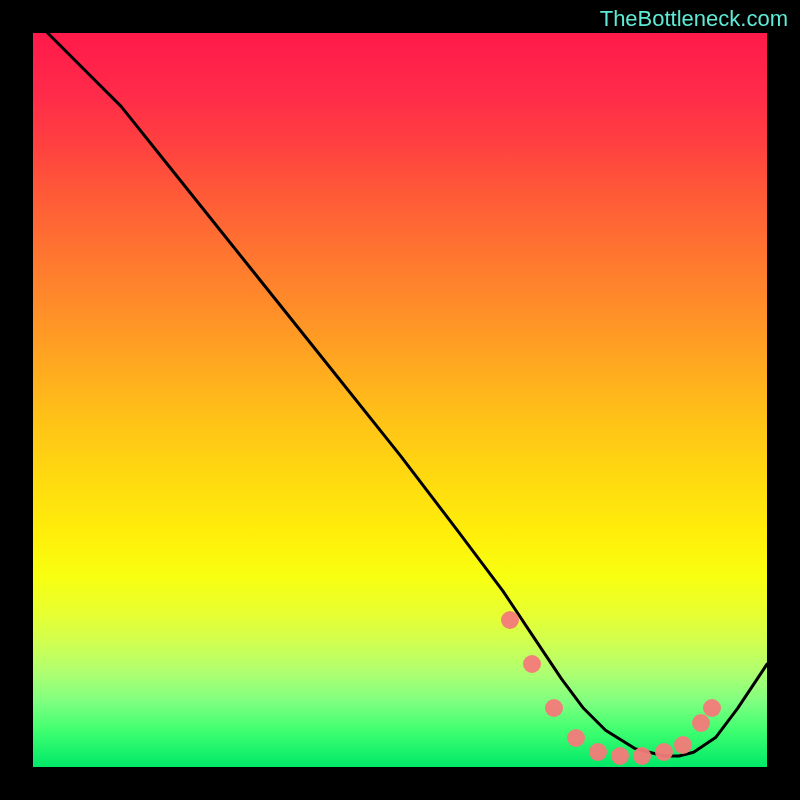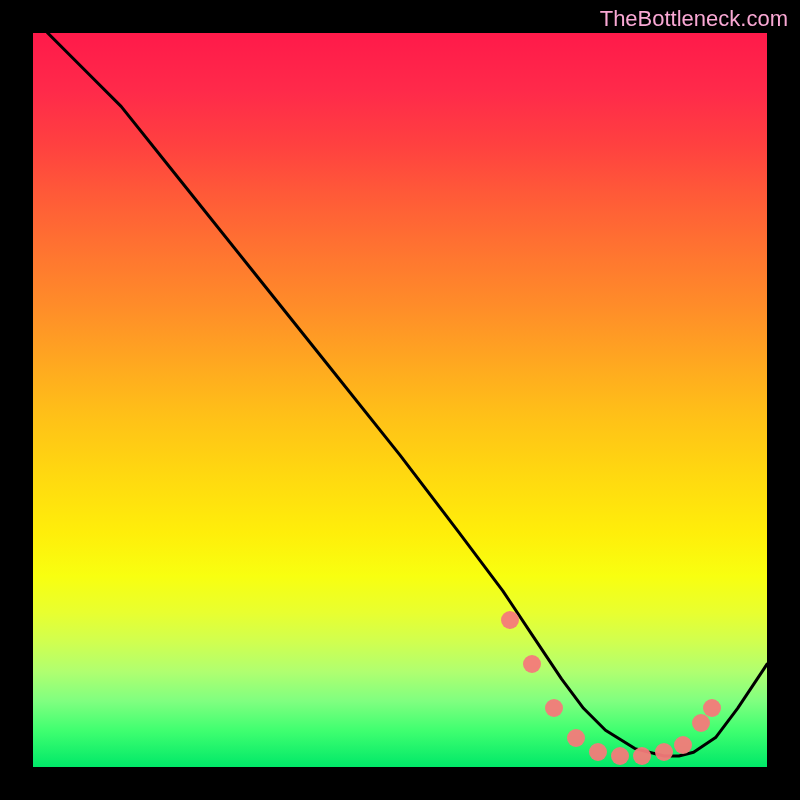--- a/index.html
+++ b/index.html
@@ -7,21 +7,21 @@
     width: 800px;
     height: 800px;
     background: #000;
     position: relative;
     font-family: Arial, sans-serif;
   }
   .watermark {
     position: absolute;
     top: 6px;
     right: 12px;
-    color: #f9a8d4;
+    color: #5eead4;
     font-size: 22px;
     font-weight: 500;
     z-index: 10;
   }
   .plot-area {
     position: absolute;
     left: 33px;
     top: 33px;
     width: 734px;
     height: 734px;

